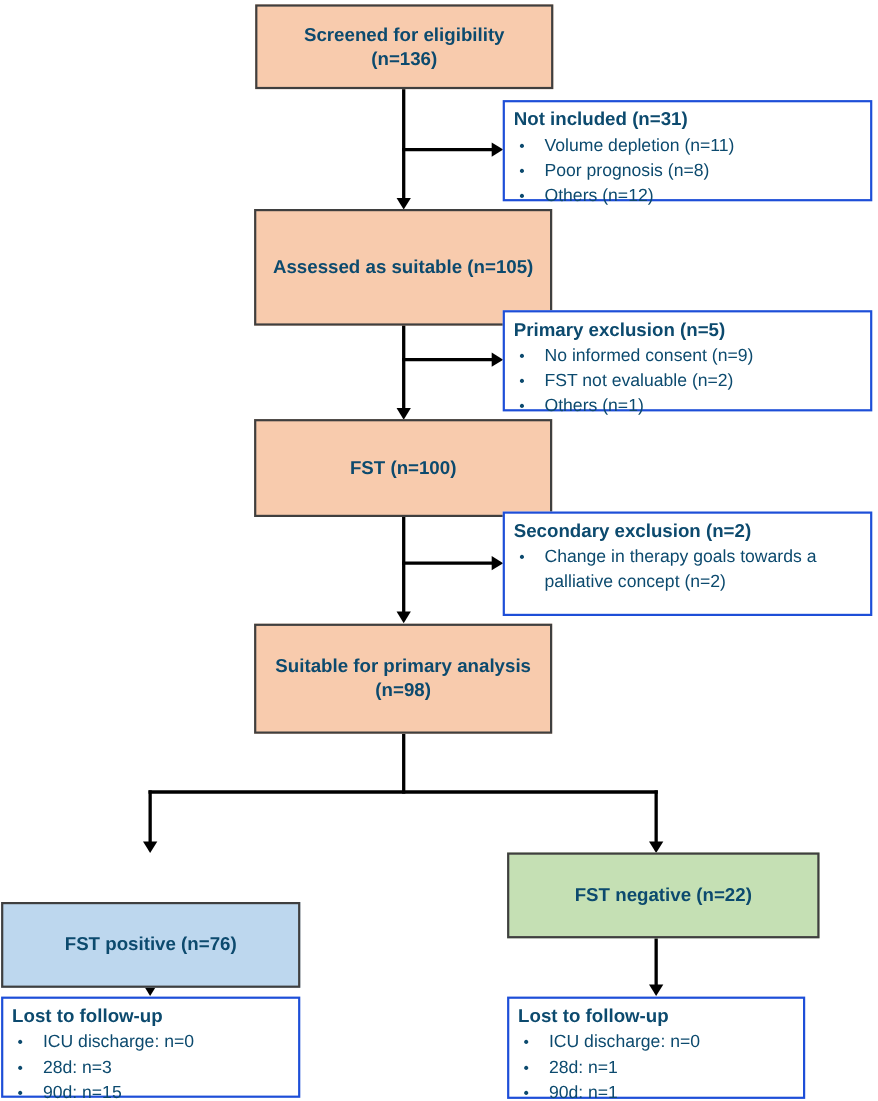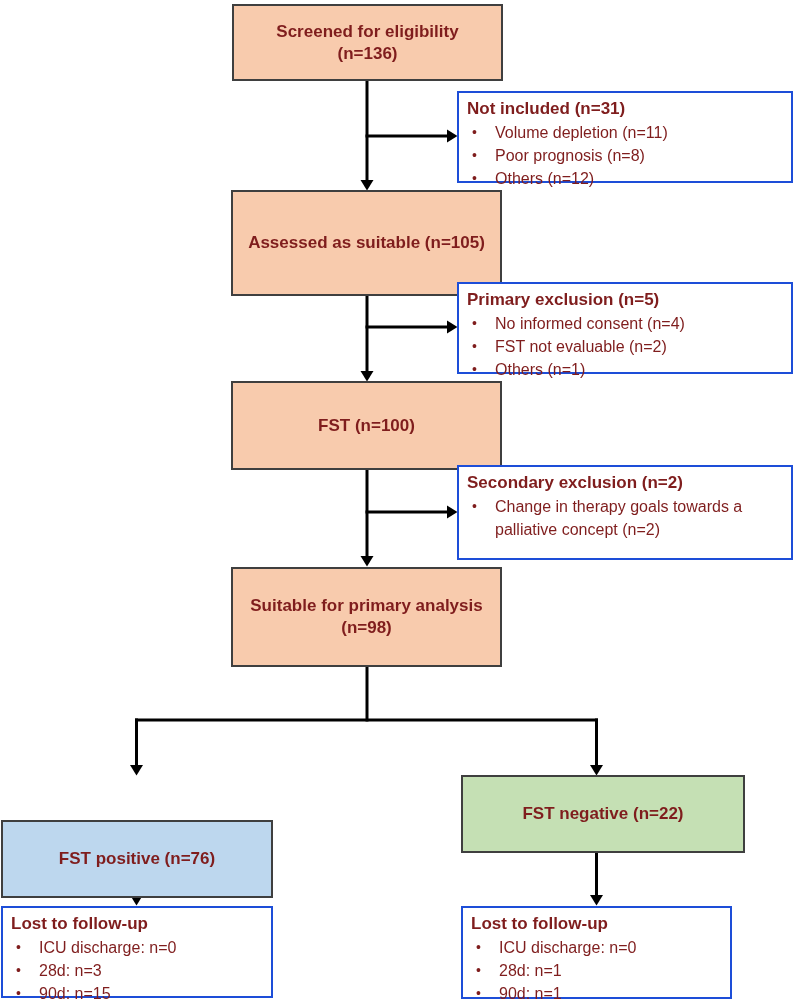--- a/index.html
+++ b/index.html
@@ -2,21 +2,21 @@
 <html><head>
 <meta charset="utf-8">
 <style>
   html, body { margin: 0; padding: 0; background: #ffffff; }
   #stage {
     position: relative;
     width: 798px;
     height: 1001px;
     background: #ffffff;
     font-family: "Liberation Sans", "DejaVu Sans", sans-serif;
-    color: #7f1d1d;
+    color: #0c4a6e;
     overflow: hidden;
   }
   svg.connectors {
     position: absolute;
     left: 0; top: 0;
     width: 798px; height: 1001px;
   }
   .box {
     position: absolute;
     box-sizing: border-box;
@@ -140,21 +140,21 @@
 
   <div class="box fill-orange" style="left:231px; top:190px; width:271px; height:106px;">
     <span>Assessed as suitable (n=105)</span>
   </div>
 
   <div class="listbox" style="left:457px; top:282px; width:336px; height:92px;">
     <div class="ltitle">Primary exclusion (n=5)</div>
     <ul class="blist">
       <li>
         <span class="blt">•</span>
-        <span class="btx">No informed consent (n=4)</span>
+        <span class="btx">No informed consent (n=9)</span>
       </li>
       <li>
         <span class="blt">•</span>
         <span class="btx">FST not evaluable (n=2)</span>
       </li>
       <li>
         <span class="blt">•</span>
         <span class="btx">Others (n=1)</span>
       </li>
     </ul>

